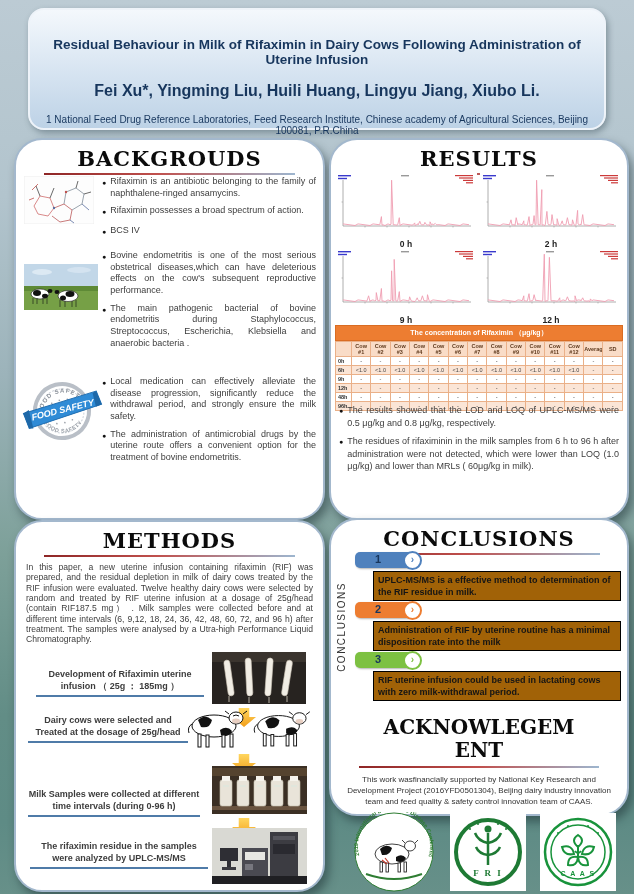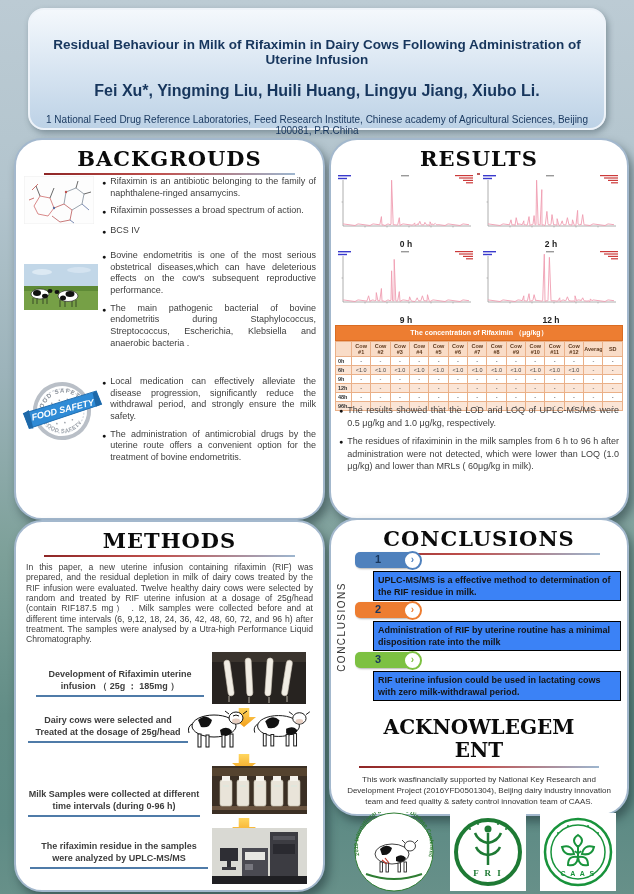--- a/index.html
+++ b/index.html
@@ -50,21 +50,21 @@
   .ctable td.rl{text-align:left;padding-left:2px;font-weight:bold;color:#333;}
   .res-bullets .btxt{line-height:1.4;}
   
   .vlabel{position:absolute;left:5px;top:62px;writing-mode:vertical-rl;transform:rotate(180deg);
     font-size:10px;letter-spacing:1.5px;color:#333;}
   .concl-item{position:absolute;left:24px;width:266px;}
   .tab{position:relative;width:58px;height:16px;border-radius:5px;box-shadow:1px 1px 2px rgba(0,0,0,.3);}
   .tab-num{position:absolute;left:20px;top:1px;font-size:11px;font-weight:bold;color:#17365d;}
   .cbtn{position:absolute;right:-9px;top:-1px;width:15px;height:15px;background:#fff;border:2px solid;
     border-radius:50%;font-size:10px;font-weight:bold;text-align:center;line-height:14px;}
-  .cbox{margin-top:3px;margin-left:18px;width:238px;border:1px solid #000;background:#3b82f6;
+  .cbox{margin-top:3px;margin-left:18px;width:238px;border:1px solid #000;background:#a16207;
     font-size:9px;font-weight:600;color:#151515;padding:2px 4px;line-height:1.35;}
   .ack-wrap{position:absolute;left:0;right:0;top:196px;text-align:center;}
   .ack-title{position:relative;z-index:1;margin:0 auto;width:196px;text-align:center;
     font-family:"DejaVu Serif",serif;font-weight:bold;font-size:20px;line-height:1.15;
     word-break:break-all;color:#0b0b0b;}
   .ack-line{position:absolute;left:28px;right:28px;top:246px;height:2px;z-index:0;
     background:linear-gradient(90deg,#8e2626,#c0504d 50%,#9db6cf);}
   .ack-text{position:absolute;left:14px;top:254px;width:268px;font-size:8px;color:#333;
     text-align:center;line-height:1.4;}
   
@@ -382,21 +382,21 @@
               <td>-</td>
               <td>-</td>
             </tr>
           </tbody>
         </table>
       </div>
 
     <div class="abs res-bullets" style="left:8px;top:264px;width:280px">
         <div class="bullet">
           <span class="dot">●</span>
-          <span class="btxt">The results showed that the LOD and LOQ of UPLC-MS/MS were 0.5 μg/kg and 1.0 μg/kg, respectively.</span>
+          <span class="btxt">The results showed that the LOD and LOQ of UPLC-MS/MS were 0.5 μg/kg and 0.8 μg/kg, respectively.</span>
         </div>
         <div class="bullet">
           <span class="dot">●</span>
           <span class="btxt">The residues of rifaximinin in the milk samples from 6 h to 96 h after administration were not detected, which were lower than LOQ (1.0 μg/kg) and lower than MRLs ( 60μg/kg in milk).</span>
         </div>
       </div>
   </section>
 
   <section class="panel" id="methods">
     <div class="sec-title">METHODS</div>

